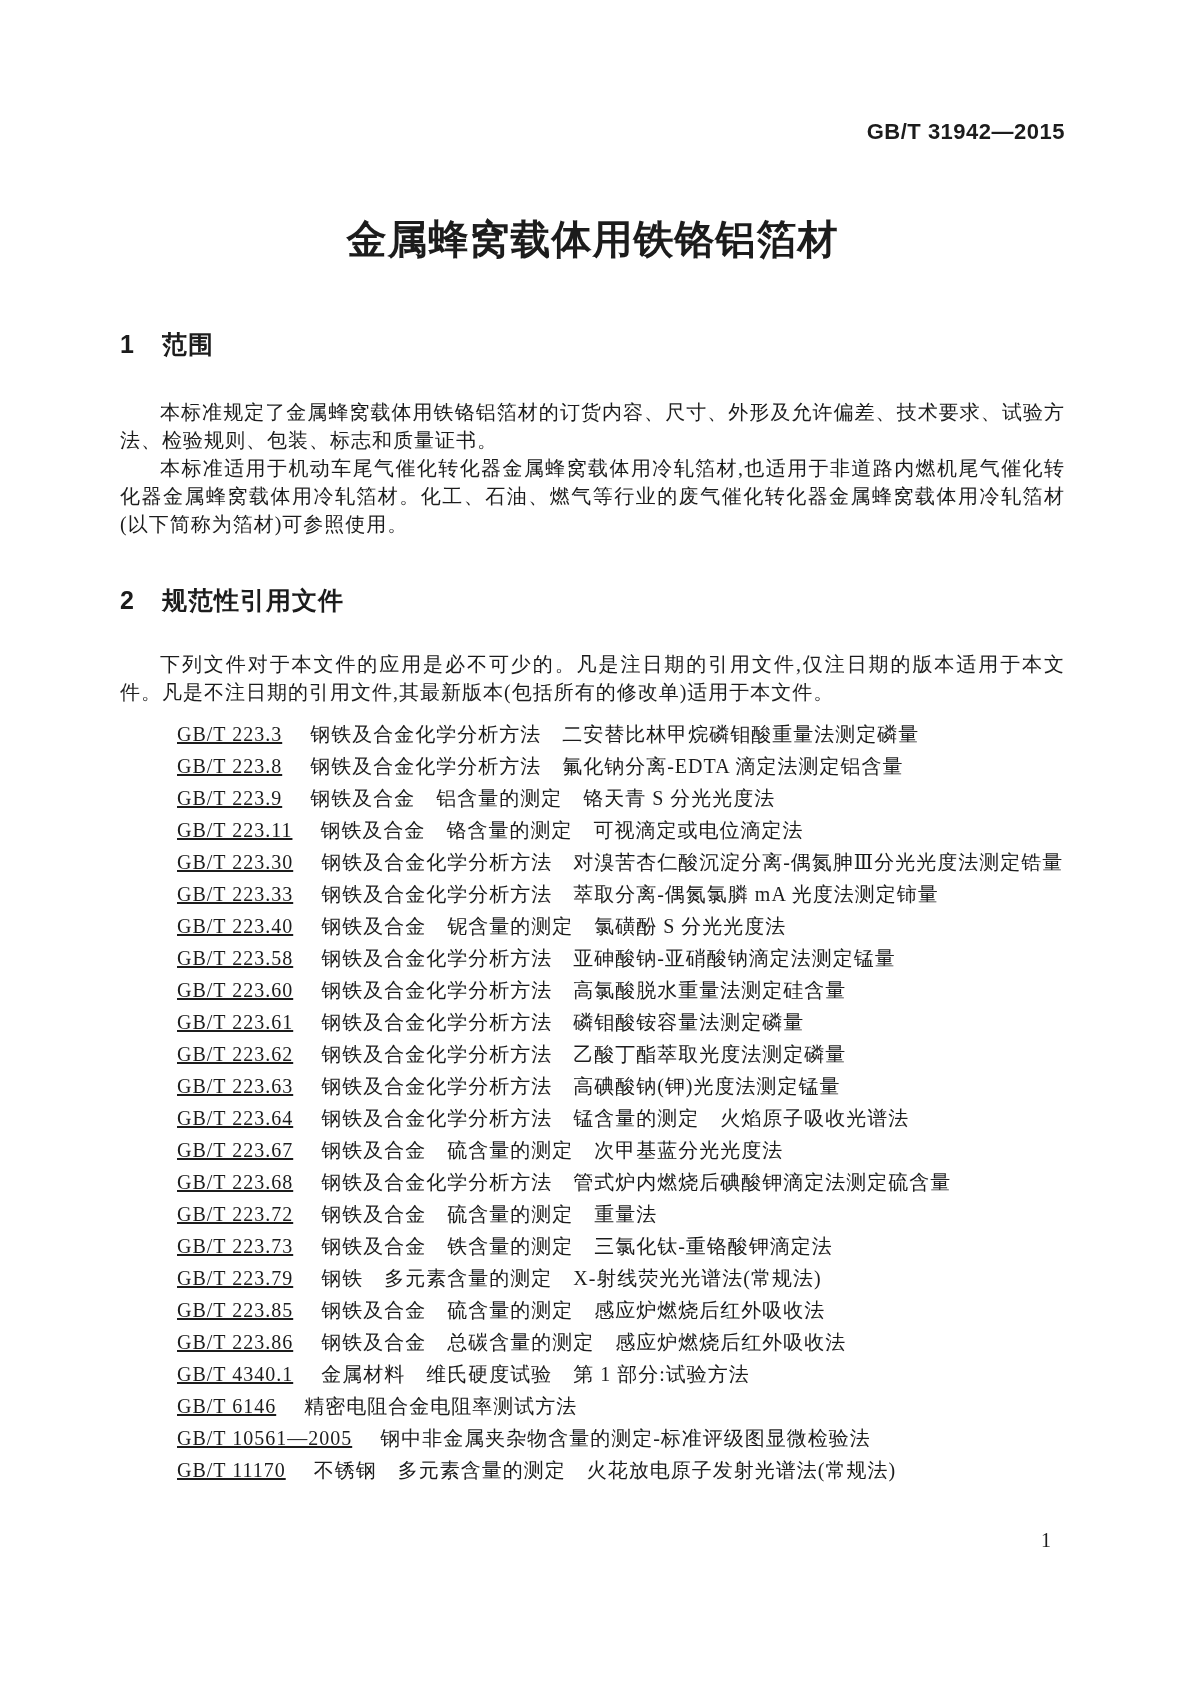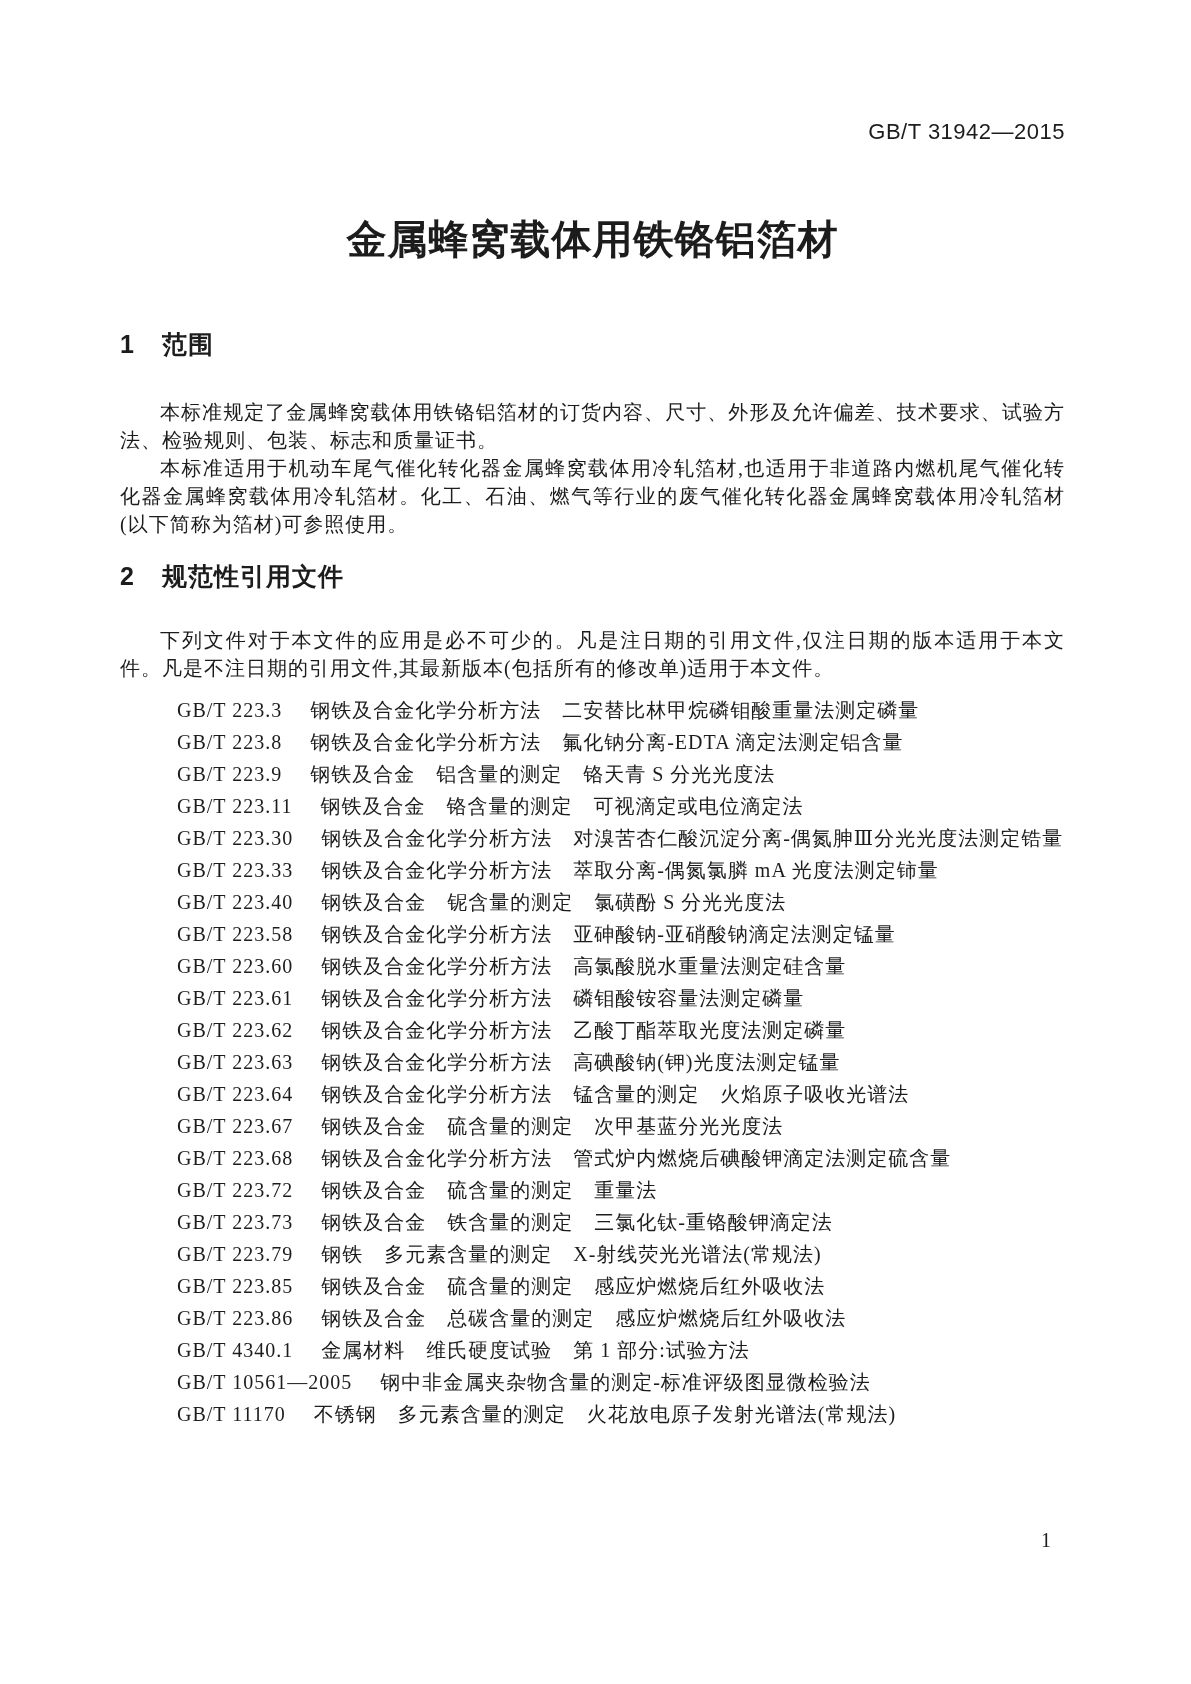--- a/index.html
+++ b/index.html
@@ -13,21 +13,21 @@
     box-sizing: border-box;
     padding: 0 126px 0 120px;
     font-family: "Liberation Serif", "DejaVu Serif", serif;
     overflow: hidden;
   }
   .doc-code {
     padding-top: 116px;
     margin: 0;
     text-align: right;
     font-family: "Liberation Sans", "DejaVu Sans", sans-serif;
-    font-weight: normal;
+    font-weight: bold;
     font-size: 22px;
     line-height: 32px;
     letter-spacing: 0.5px;
   }
   .doc-title {
     margin: 70px 0 0 0;
     text-align: center;
     font-family: "Liberation Sans", "DejaVu Sans", sans-serif;
     font-weight: bold;
     font-size: 40px;
@@ -37,41 +37,41 @@
   .sec-heading {
     margin: 0;
     font-family: "Liberation Sans", "DejaVu Sans", sans-serif;
     font-weight: bold;
     font-size: 25px;
     line-height: 28px;
     letter-spacing: 1px;
   }
   .sec-heading .sec-num { display: inline-block; margin-right: 27px; }
   #sec1-heading { margin-top: 70px; }
-  #sec2-heading { margin-top: 24px; }
+  #sec2-heading { margin-top: 48px; }
   .body-para {
     margin: 0;
     font-size: 20px;
     line-height: 28px;
     letter-spacing: 1px;
     text-align: justify;
     text-indent: 2em;
   }
   .para-lead { margin-top: 40px; }
   #sec2-intro { margin-top: 36px; }
   .ref-list {
     list-style: none;
     margin: 12px 0 0 0;
     padding: 0 0 0 57px;
     font-size: 20px;
     line-height: 32px;
     letter-spacing: 1px;
   }
   .ref-item { white-space: nowrap; }
-  .ref-code { display: inline-block; margin-right: 28px; }
+  .ref-code { display: inline-block; margin-right: 28px; text-decoration: underline; }
   .page-number {
     position: absolute;
     top: 1526px;
     right: 140px;
     font-size: 20px;
     line-height: 28px;
   }
 </style>
 </head>
 <body>
@@ -111,19 +111,20 @@
       <li class="ref-item"><span class="ref-code">GB/T 223.63</span><span class="ref-title">钢铁及合金化学分析方法　高碘酸钠(钾)光度法测定锰量</span></li>
       <li class="ref-item"><span class="ref-code">GB/T 223.64</span><span class="ref-title">钢铁及合金化学分析方法　锰含量的测定　火焰原子吸收光谱法</span></li>
       <li class="ref-item"><span class="ref-code">GB/T 223.67</span><span class="ref-title">钢铁及合金　硫含量的测定　次甲基蓝分光光度法</span></li>
       <li class="ref-item"><span class="ref-code">GB/T 223.68</span><span class="ref-title">钢铁及合金化学分析方法　管式炉内燃烧后碘酸钾滴定法测定硫含量</span></li>
       <li class="ref-item"><span class="ref-code">GB/T 223.72</span><span class="ref-title">钢铁及合金　硫含量的测定　重量法</span></li>
       <li class="ref-item"><span class="ref-code">GB/T 223.73</span><span class="ref-title">钢铁及合金　铁含量的测定　三氯化钛-重铬酸钾滴定法</span></li>
       <li class="ref-item"><span class="ref-code">GB/T 223.79</span><span class="ref-title">钢铁　多元素含量的测定　X-射线荧光光谱法(常规法)</span></li>
       <li class="ref-item"><span class="ref-code">GB/T 223.85</span><span class="ref-title">钢铁及合金　硫含量的测定　感应炉燃烧后红外吸收法</span></li>
       <li class="ref-item"><span class="ref-code">GB/T 223.86</span><span class="ref-title">钢铁及合金　总碳含量的测定　感应炉燃烧后红外吸收法</span></li>
       <li class="ref-item"><span class="ref-code">GB/T 4340.1</span><span class="ref-title">金属材料　维氏硬度试验　第 1 部分:试验方法</span></li>
+      <li class="ref-item"><span class="ref-code">GB/T 6146</span><span class="ref-title">精密电阻合金电阻率测试方法</span></li>
       <li class="ref-item"><span class="ref-code">GB/T 10561—2005</span><span class="ref-title">钢中非金属夹杂物含量的测定-标准评级图显微检验法</span></li>
       <li class="ref-item"><span class="ref-code">GB/T 11170</span><span class="ref-title">不锈钢　多元素含量的测定　火花放电原子发射光谱法(常规法)</span></li>
     </ul>
 
   <div class="page-number">1</div>
 
 </div>
 
 </body></html>

